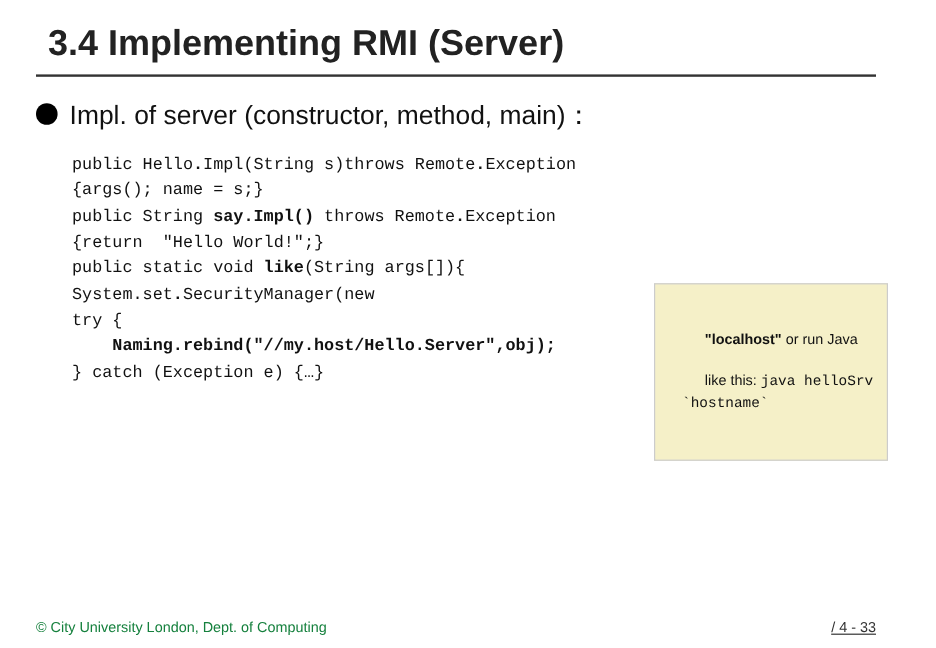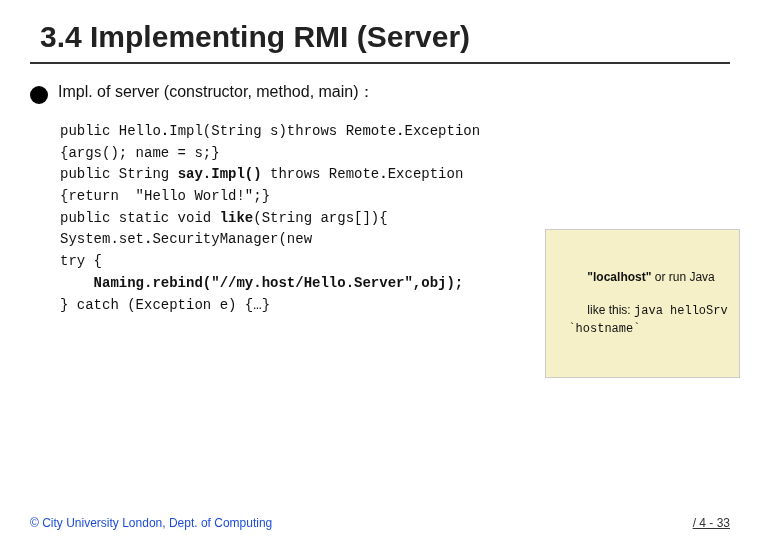--- a/index.html
+++ b/index.html
@@ -49,21 +49,21 @@
       width: 18px;
       height: 18px;
       background: #000000;
       border-radius: 50%;
       margin-right: 10px;
       margin-top: 4px;
       flex-shrink: 0;
     }
 
     .bullet-label {
-      font-size: 16px;
+      font-size: 22px;
       font-weight: normal;
       color: #111111;
       line-height: 1.3;
     }
 
     .code-block {
       font-family: 'Courier New', Courier, monospace;
       font-size: 14px;
       color: #111111;
       line-height: 1.55;
@@ -110,21 +110,21 @@
       left: 30px;
       right: 30px;
       display: flex;
       justify-content: space-between;
       font-size: 12px;
       color: #333333;
     }
 
     .footer-left {
       font-size: 12px;
-      color: #1d4ed8;
+      color: #15803d;
     }
 
     .footer-right {
       font-size: 12px;
       color: #333333;
       text-decoration: underline;
     }
   </style>
 </head>
 <body>

